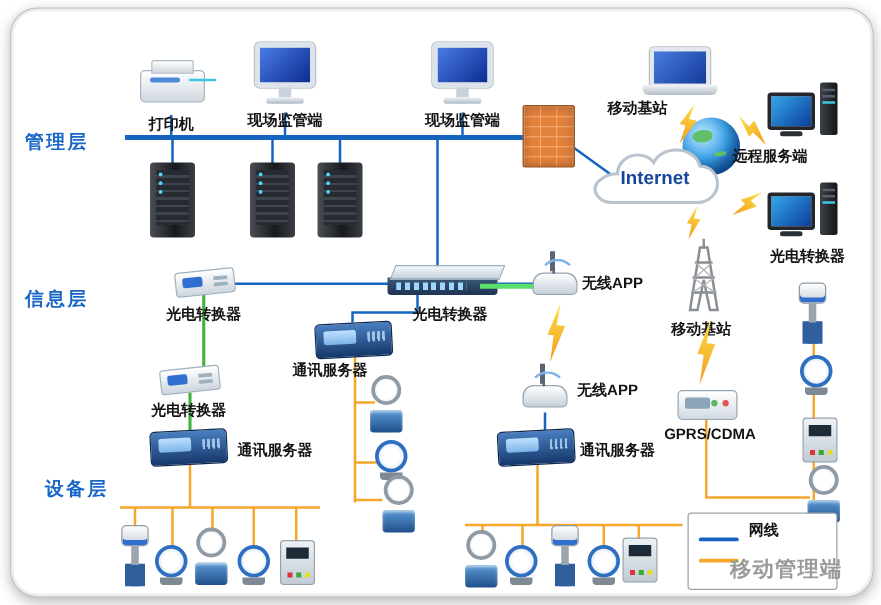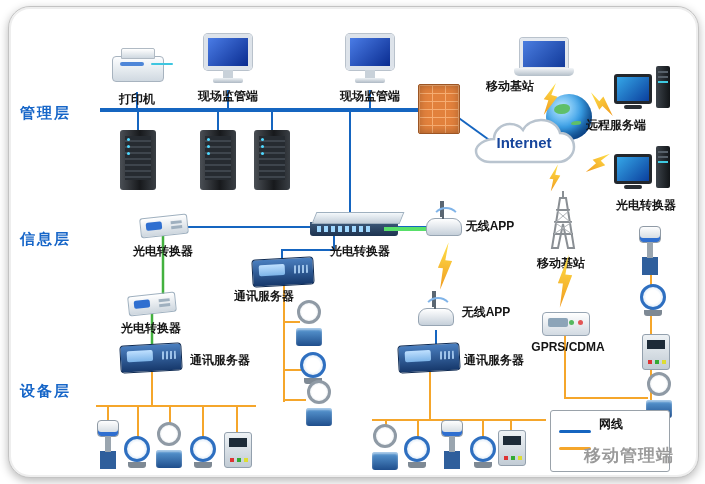--- a/index.html
+++ b/index.html
@@ -166,21 +166,21 @@
     <path d="M453 420 V424"></path>
     <path d="M483 420 V438"></path>
     <path d="M511 420 V432"></path>
     <path d="M565 336 V398 H648"></path>
     <path d="M651 232 V416"></path>
   </g>
 </svg>
 
 <div class="layer-label" style="left:20px;top:104px">管理层</div>
 <div class="layer-label" style="left:20px;top:230px">信息层</div>
-<div class="layer-label" style="left:20px;top:382px">设备层</div>
+<div class="layer-label" style="left:36px;top:382px">设备层</div>
 
 <div class="printer" style="left:112px;top:56px"></div>
 <div class="label" style="left:137px;top:91px">打印机</div>
 
 <div class="monitor" style="left:204px;top:34px"></div>
 <div class="label" style="left:228px;top:88px">现场监管端</div>
 
 <div class="monitor" style="left:346px;top:34px"></div>
 <div class="label" style="left:370px;top:88px">现场监管端</div>
 

